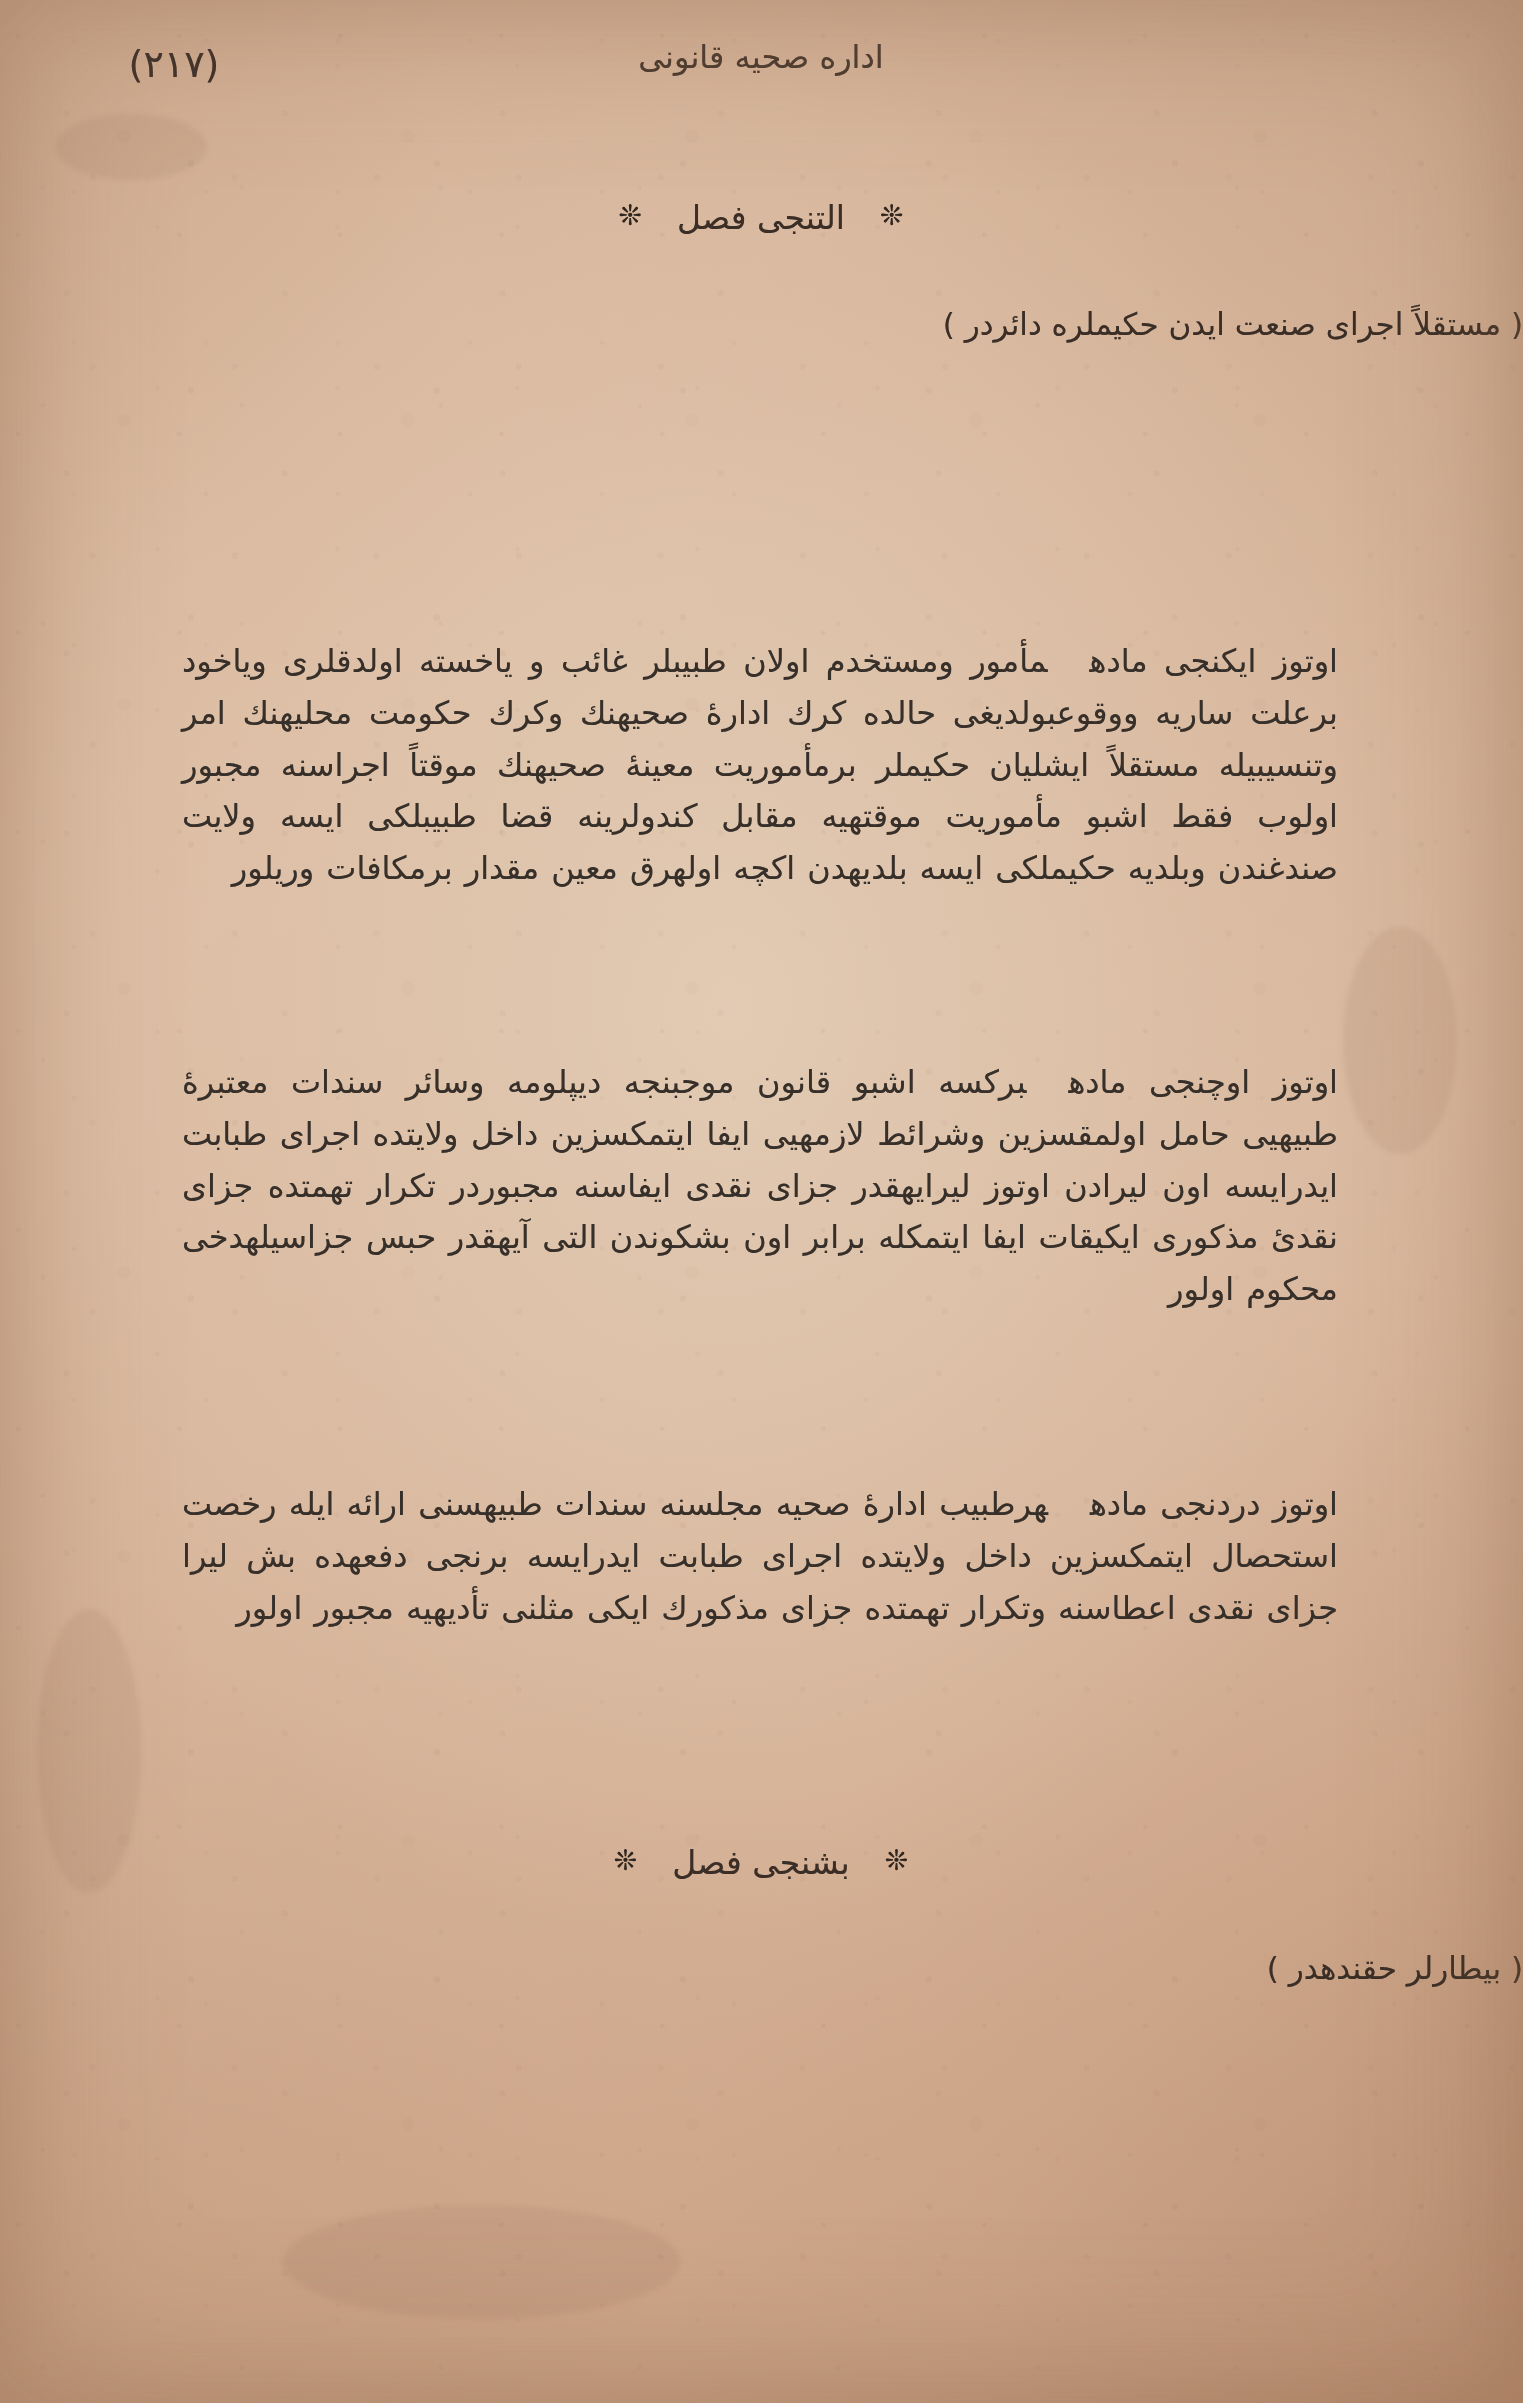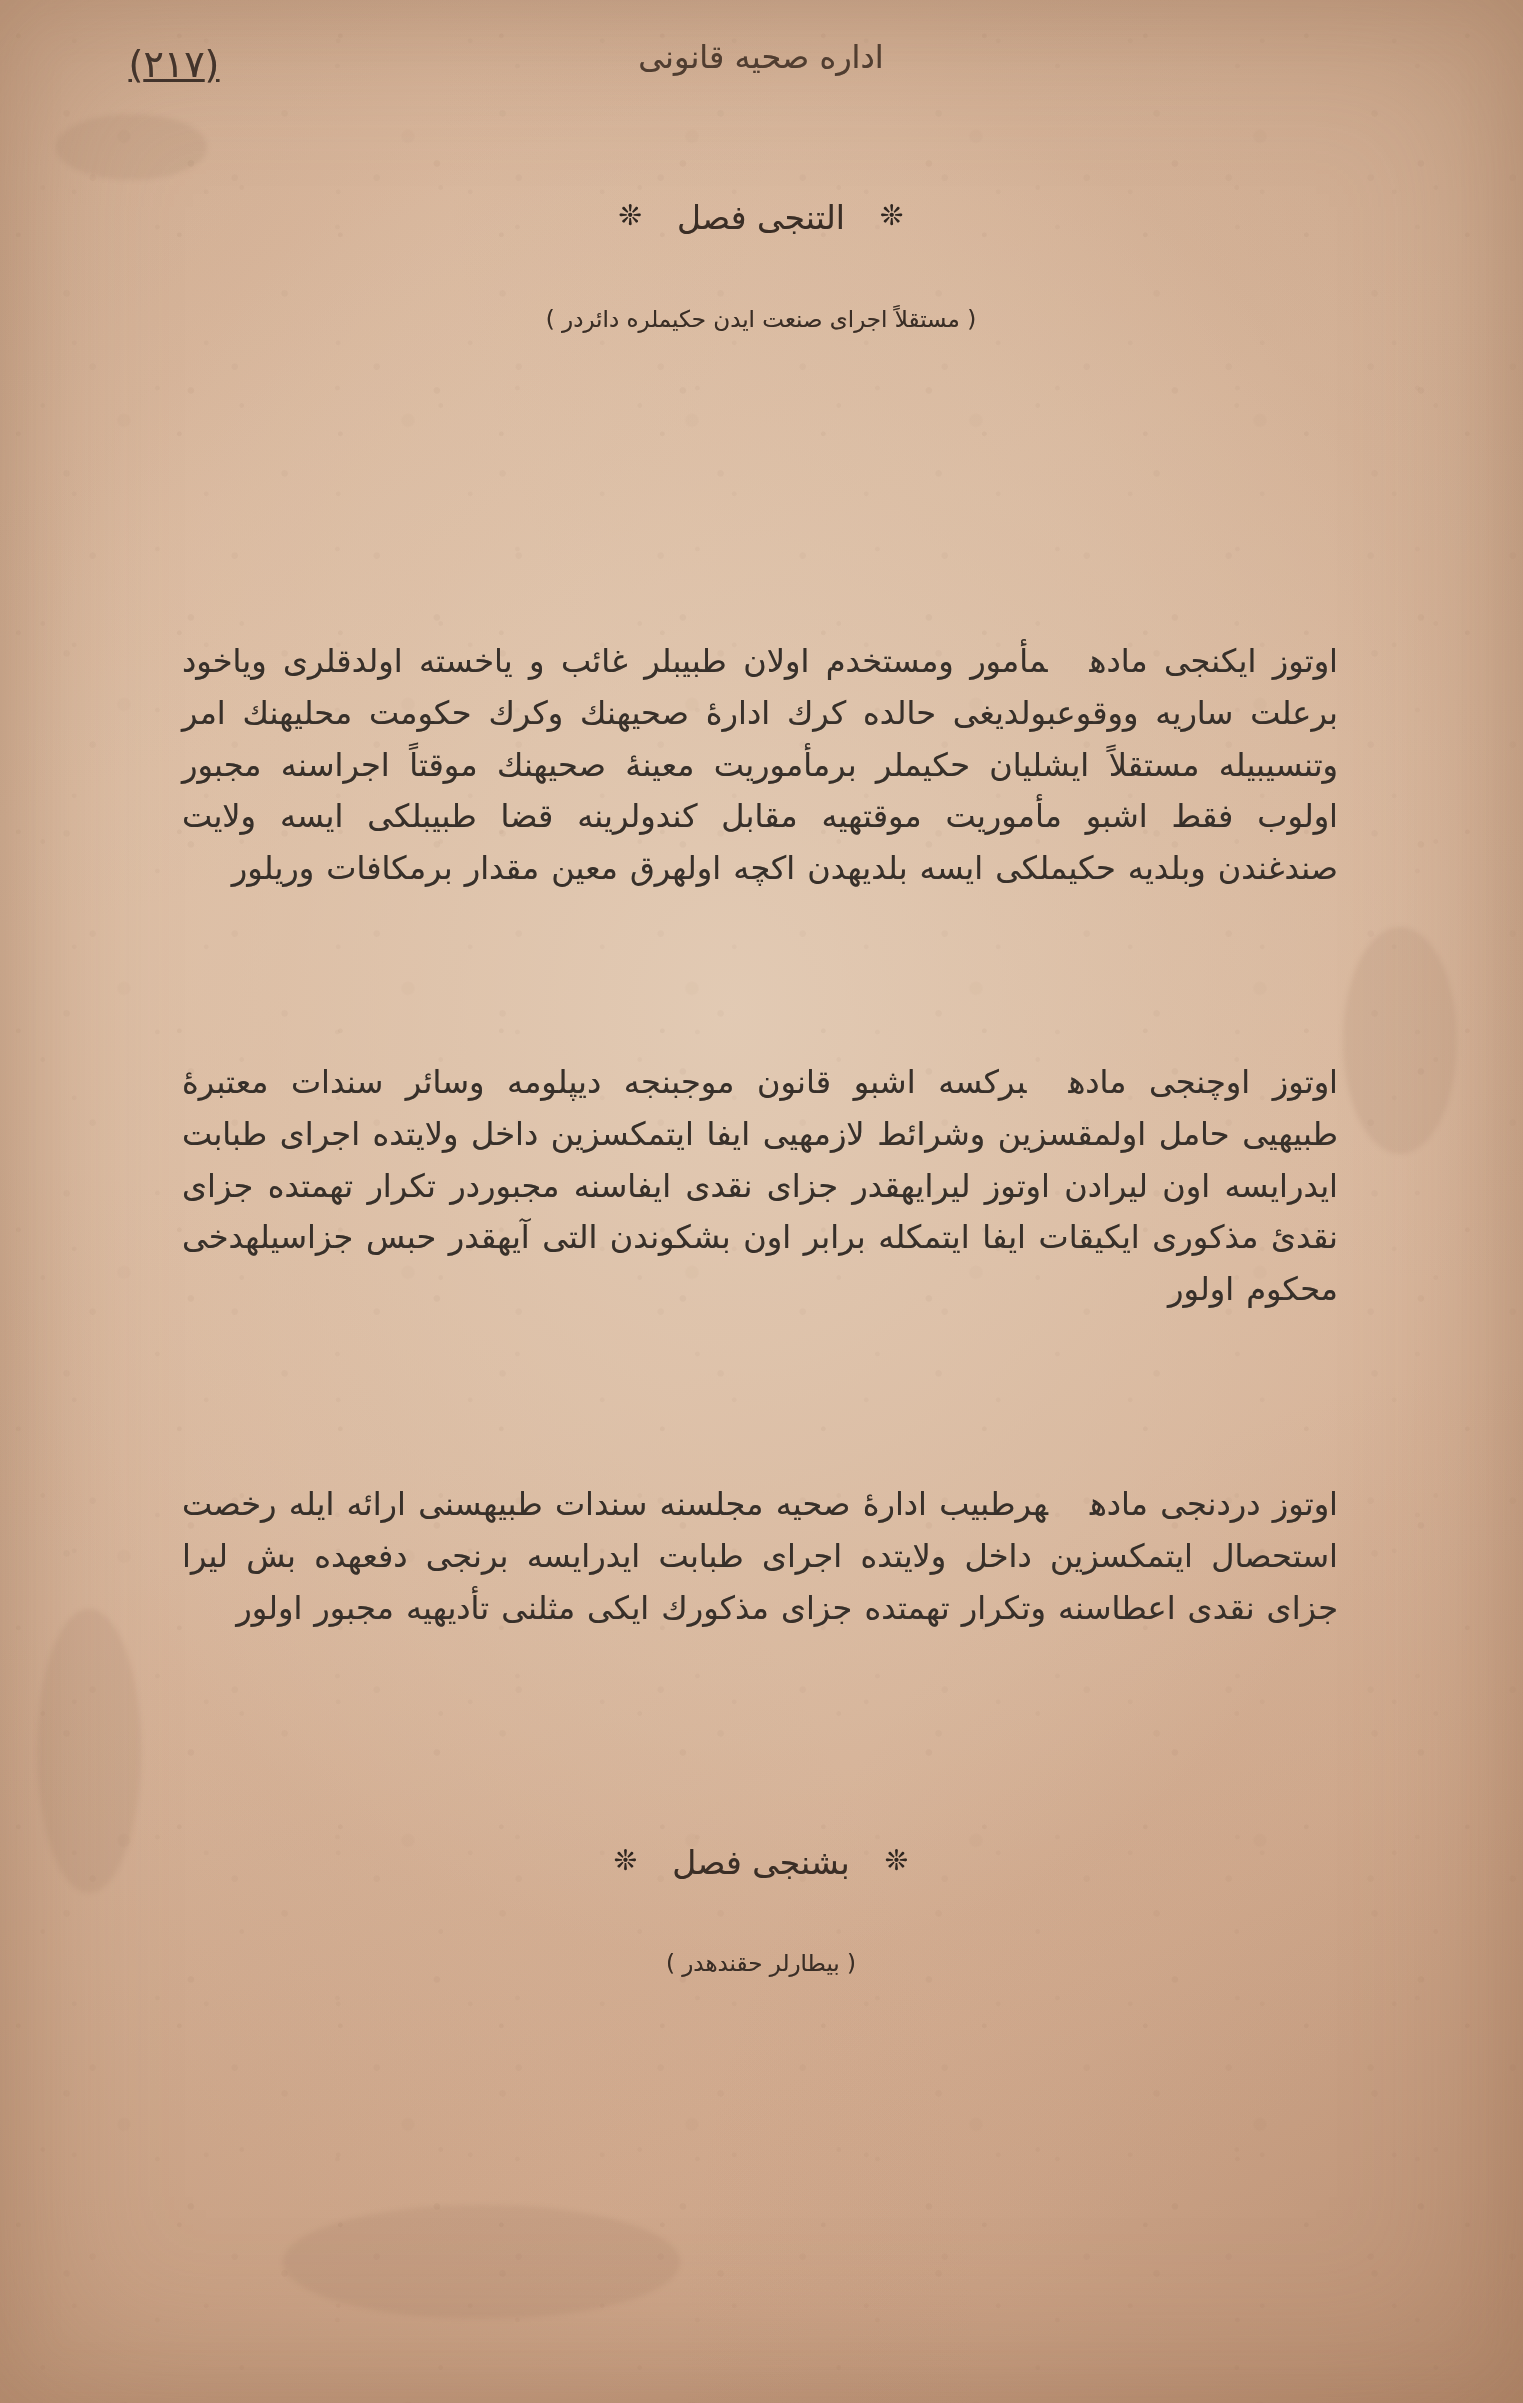--- a/index.html
+++ b/index.html
@@ -68,21 +68,20 @@
     top: 9.5px;
     right: 1278px;      
     left: 225px;
     width: 142px;
     text-align: center;
     font-size: 38px;
     letter-spacing: 1.9px;
     color: #3c302a;
     direction: rtl;
     white-space: nowrap;
-    text-decoration: underline;
   }
 
   .running-head {
     position: absolute;
     top: 5.7px;
     left: 0;
     right: 0;
     text-align: center;
     font-size: 32px;
     color: #4a3a2f;
@@ -106,22 +105,22 @@
     color: #2f2620;
     transform: translateY(-3.8px);
     margin: 0 24.6px;
   }
   .fasl-title { letter-spacing: 0.9px; }
 
   .fasl-sub {
     position: absolute;
     left: 0;
     right: 0;
-    text-align: center;
-    font-size: 23px;
+    text-align: right;
+    font-size: 31px;
     color: #3a2e26;
     white-space: nowrap;
   }
 
   
   .para {
     position: absolute;
     font-size: 32px;
     line-height: 1.62;
     color: #37302a;

